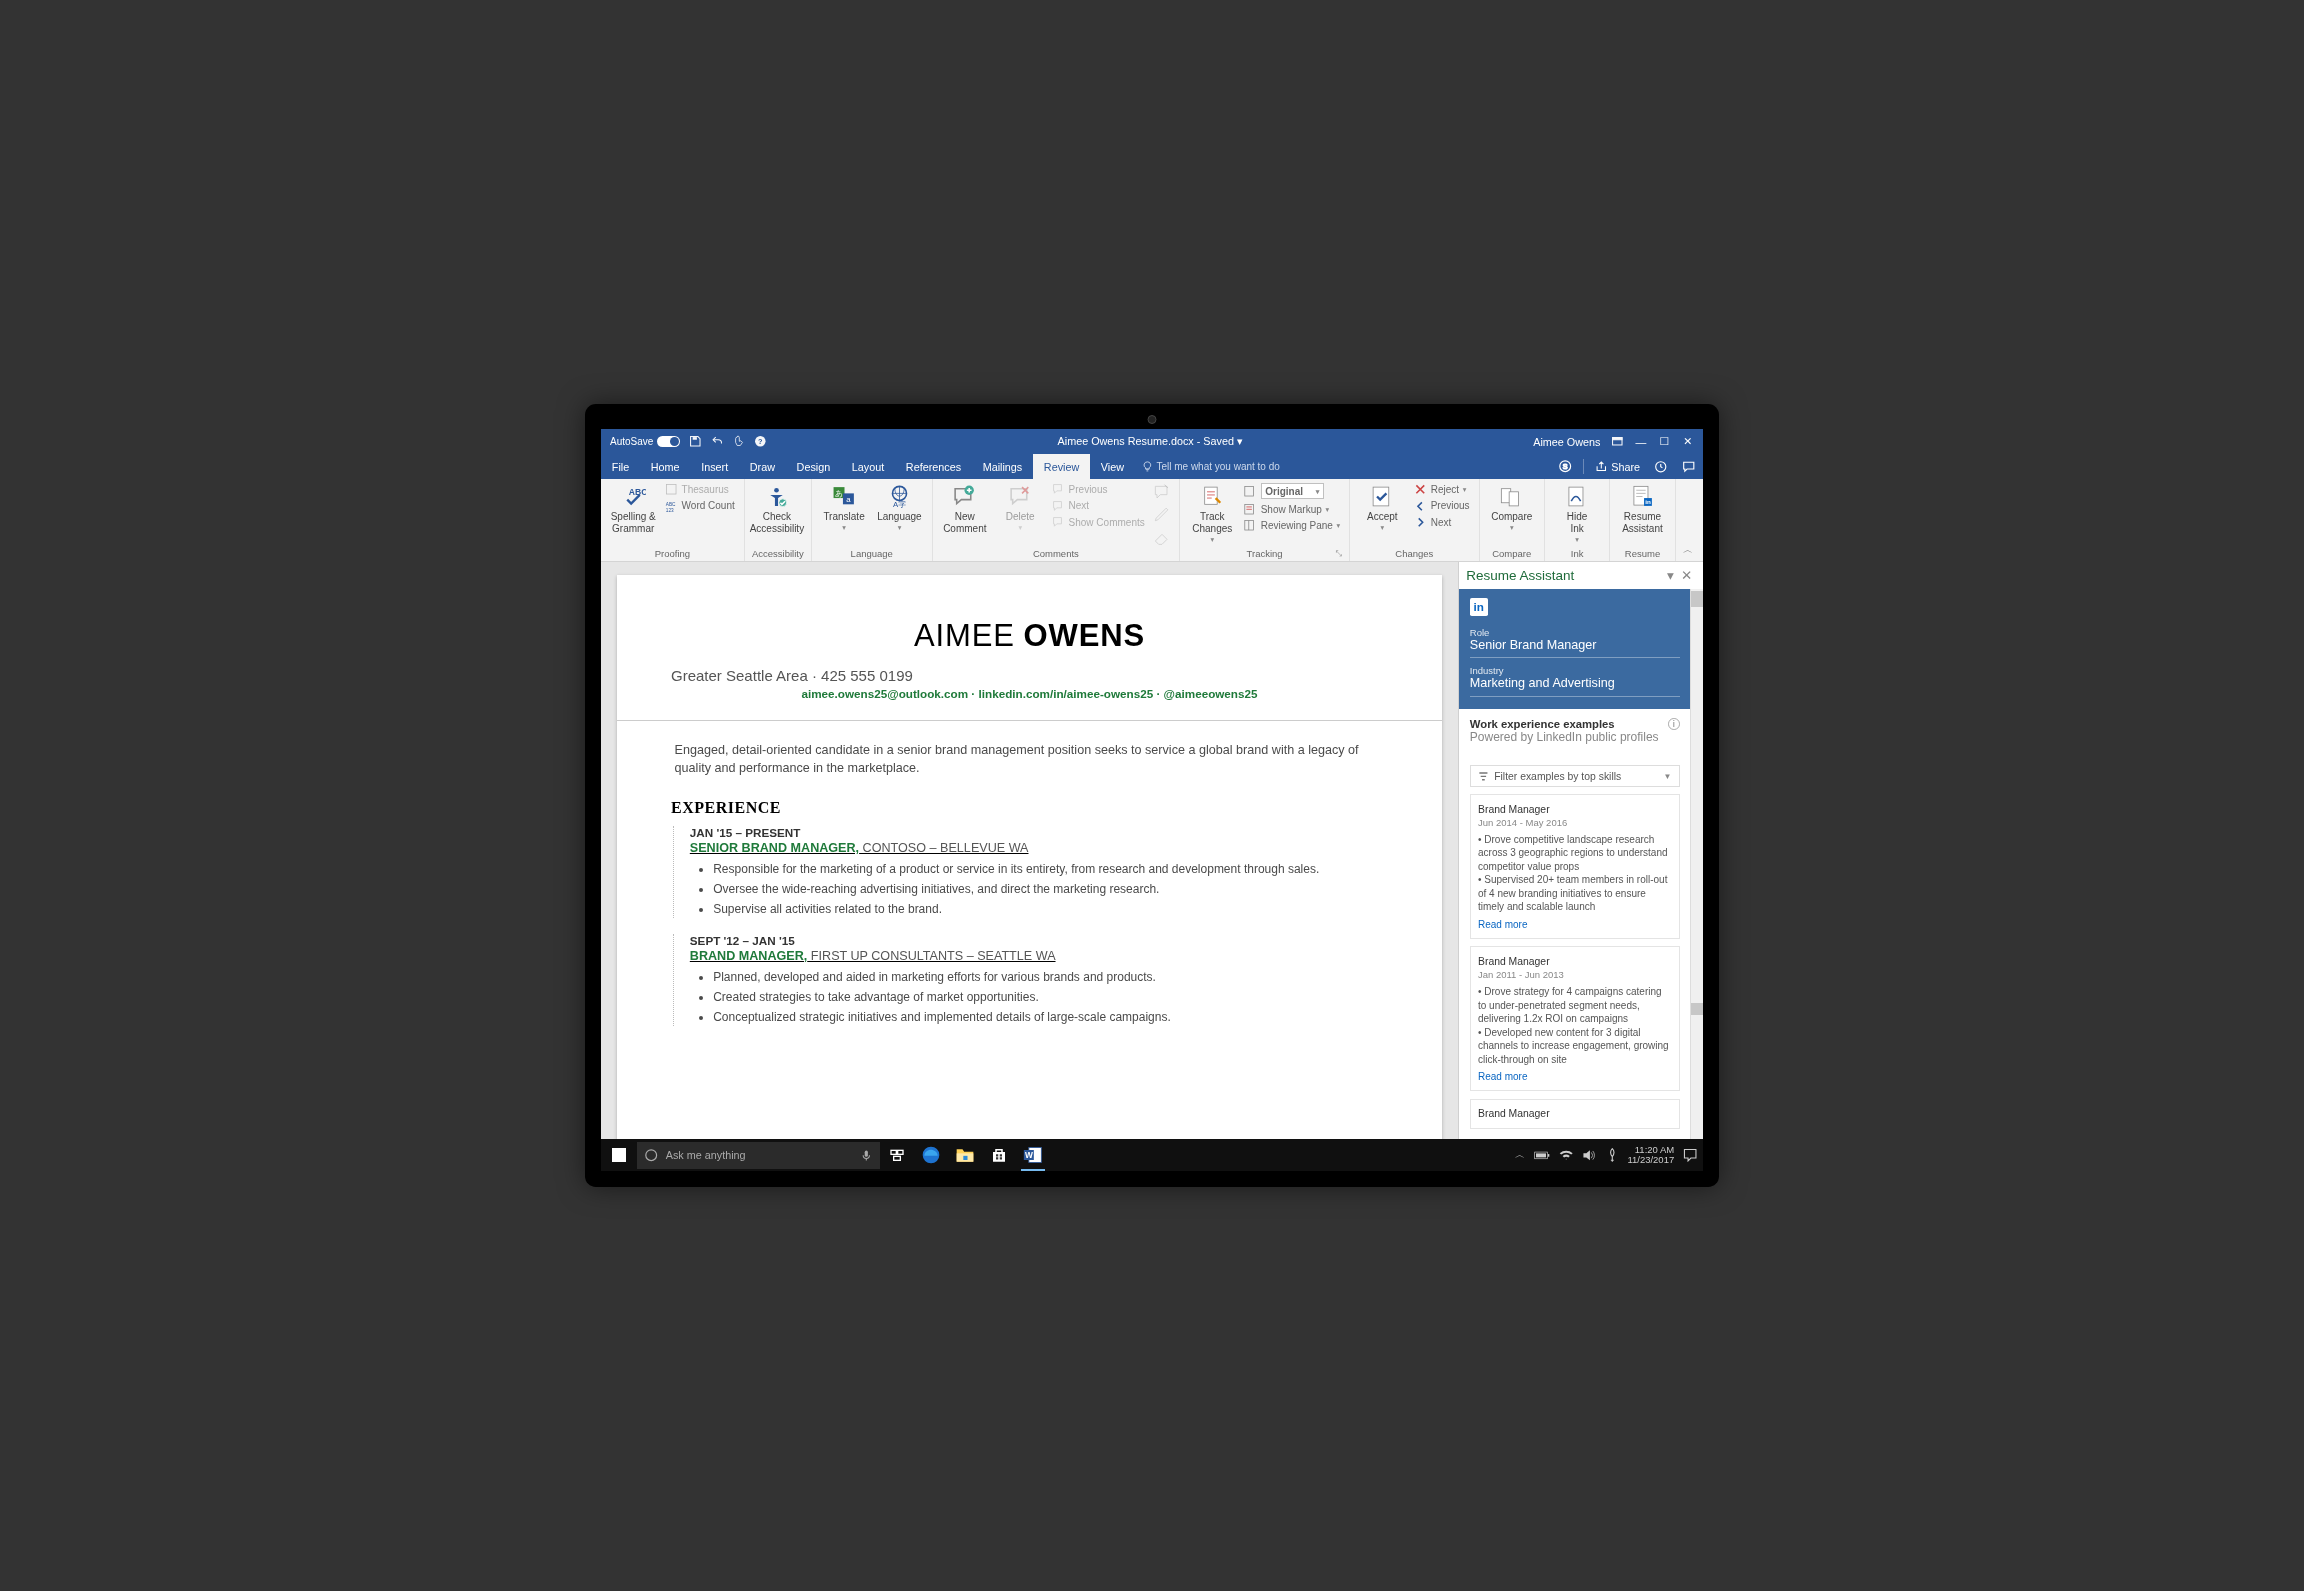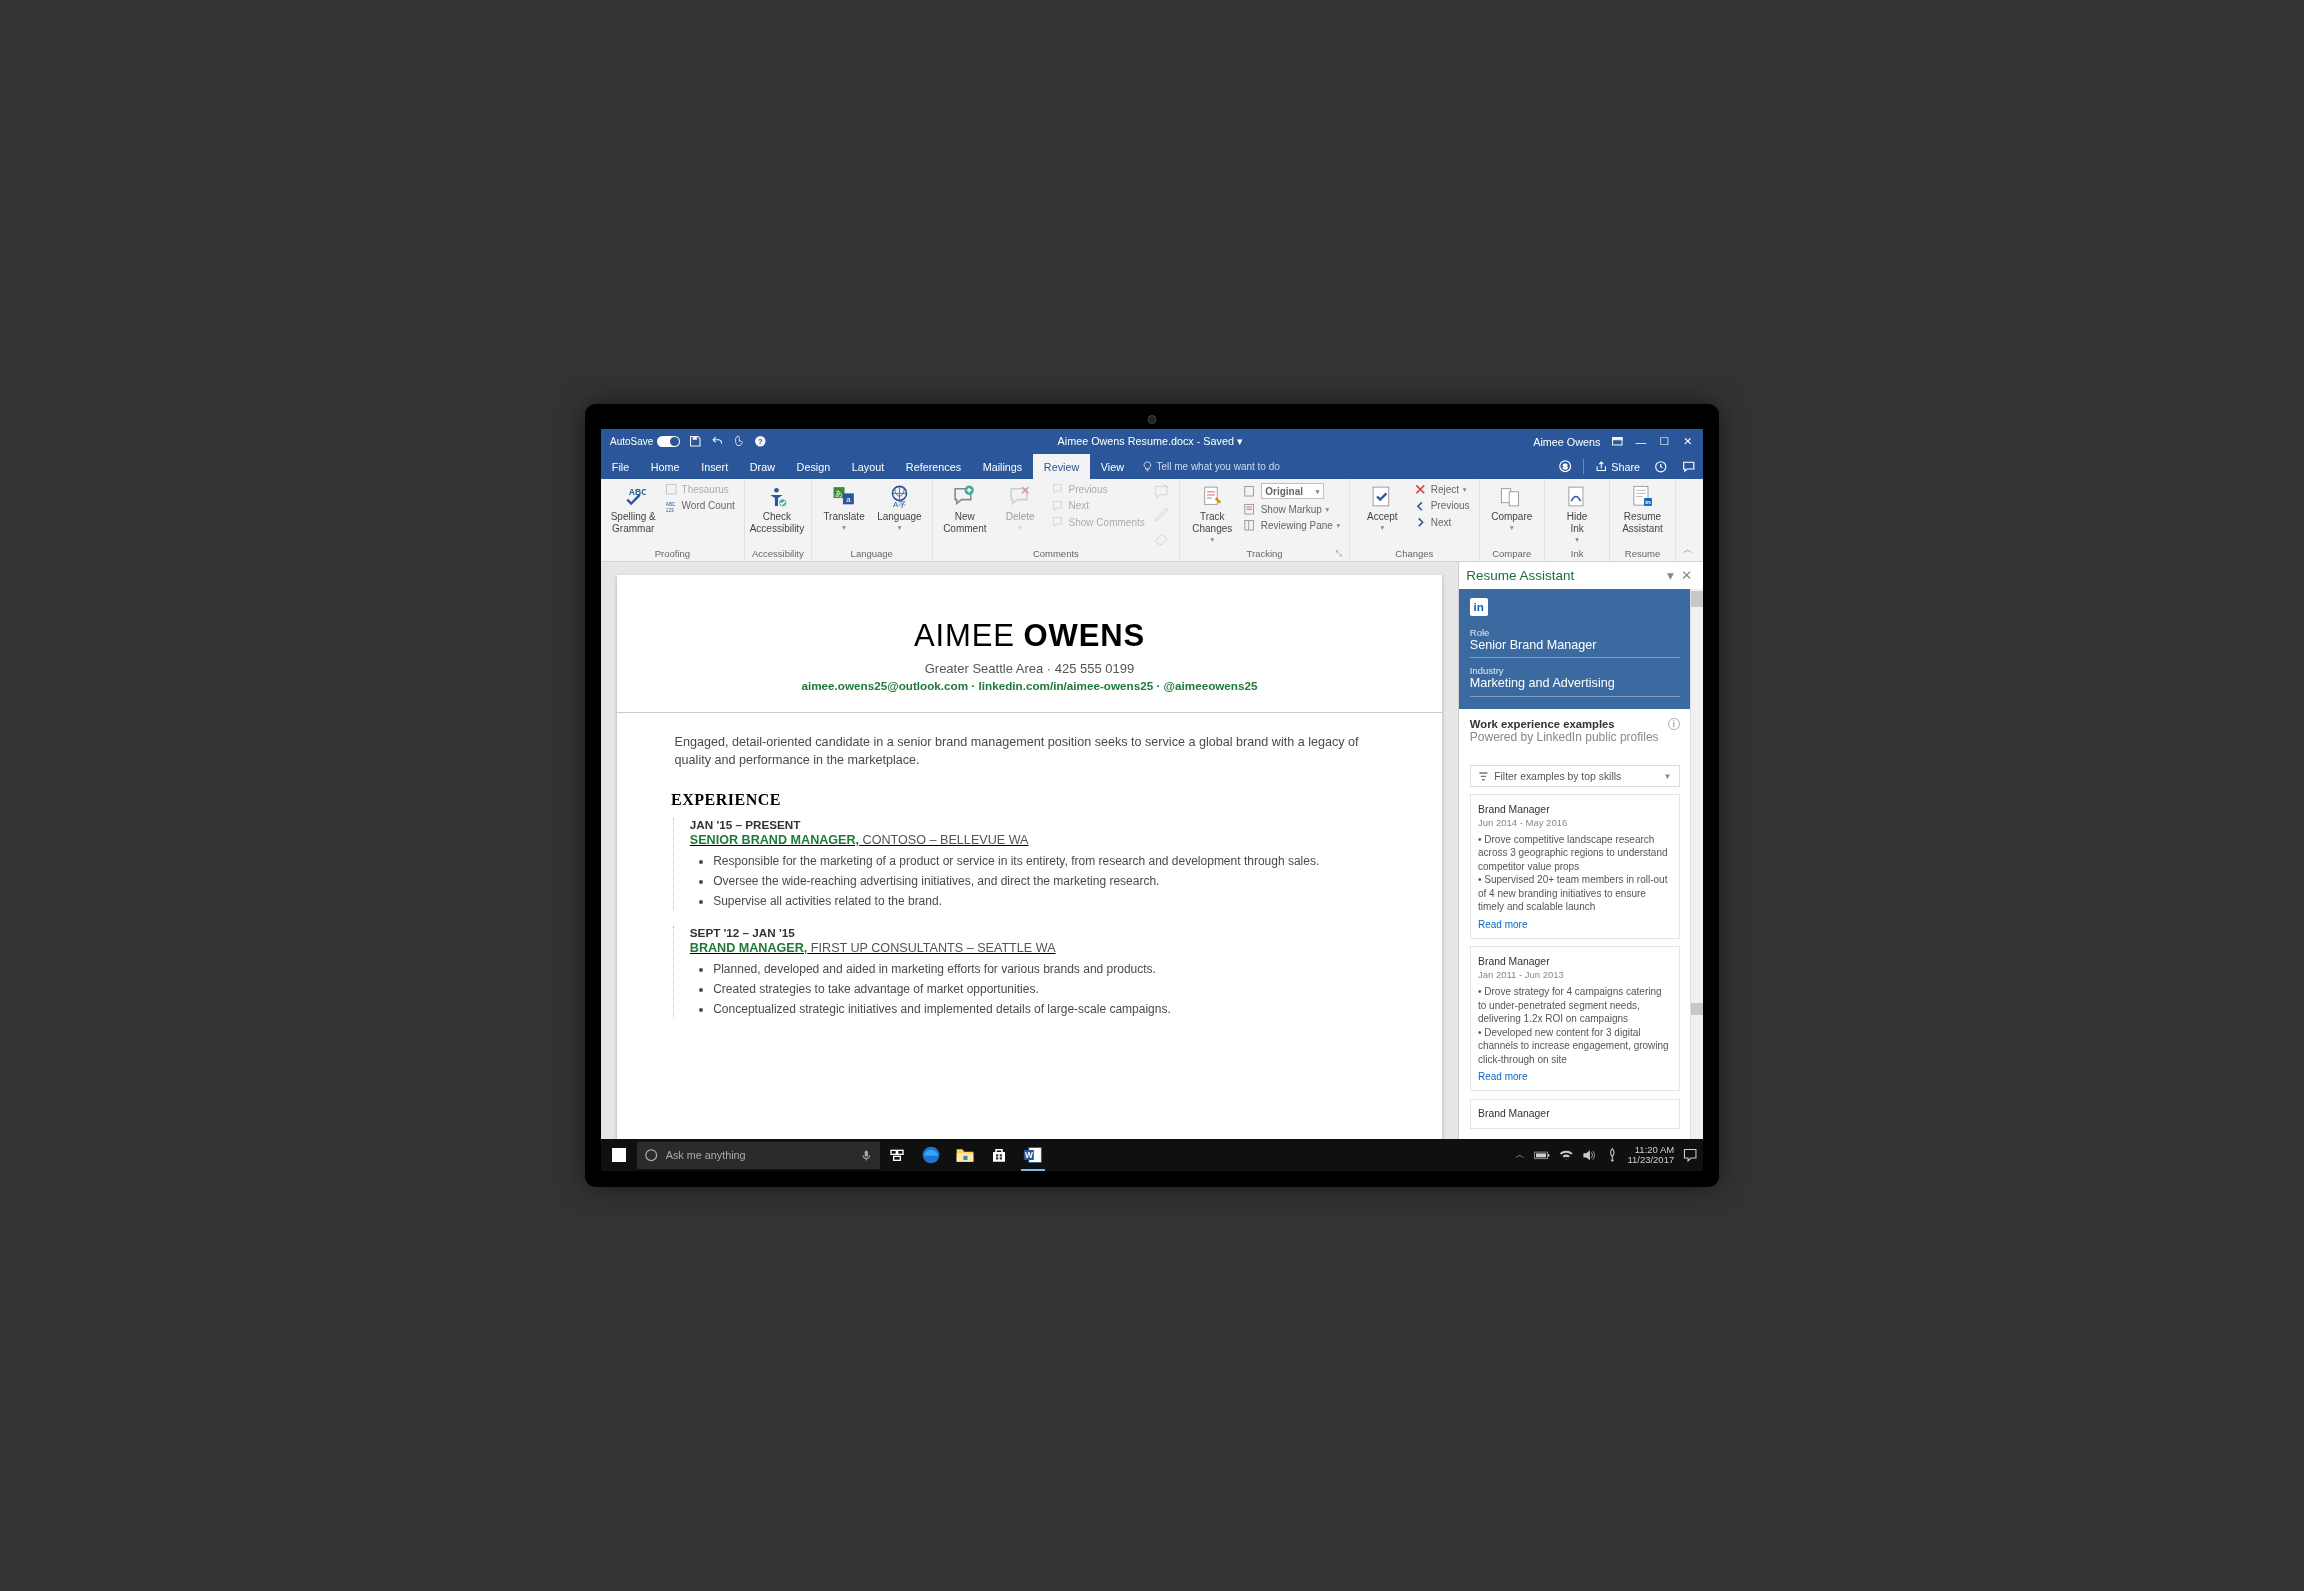--- a/index.html
+++ b/index.html
@@ -42,21 +42,21 @@
 .dropdown-box { border:0.9px solid #c0c0c0; background:#fff; padding:0.9px 3.6px; font-size:10px; display:flex; align-items:center; gap:12.6px; height:16px;font-weight:bold;}
 .launcher { position:absolute; right:0; bottom:0; font-size:8px; color:#888; cursor:pointer;}
 .collapse-caret { align-self:flex-end; padding:3.6px 7.2px; color:#666; cursor:pointer; display:flex; align-items:flex-end;}
 
 
 .workspace { flex:1; display:flex; background:#e6e6e6; overflow:hidden;}
 .doc-scroll { flex:1; overflow:auto; padding:12.6px 16px 0 16px; }
 .page { background:#fff; box-shadow:0 0.9px 3.6px rgba(0,0,0,.25); padding:43px 54px; min-height:648px;}
 .doc-name { font-family: Georgia, 'Times New Roman', serif; font-size:31px; text-align:center; letter-spacing:0.9px;}
 .doc-name .ln { font-weight:bold; }
-.doc-sub { text-align:center; color:#555; font-size:13px; margin-top:7px;}
+.doc-sub { color:#555; font-size:15px; margin-top:13px;}
 .doc-links { text-align:center; color:#1f7a3a; font-size:11.7px; font-weight:600; margin-top:3.6px;}
 .doc-hr { border:none; border-top:0.9px solid #ccc; margin:20px -54px;}
 .summary { color:#4a4a4a; font-size:12.6px; line-height:1.45; margin:0 3.6px 21.6px;}
 .sect-h { font-family: Georgia, serif; font-weight:bold; font-size:16px; letter-spacing:0.5px; margin-bottom:9px;}
 .job { border-left:1.8px dotted #bbb; padding-left:16px; margin-left:1.8px; margin-bottom:16px;}
 .job .dates { font-weight:600; font-size:11.7px; color:#333; margin-bottom:1.8px;}
 .job .title-line { font-size:12.6px; margin-bottom:5.4px;text-decoration:underline;}
 .job .title-line .jt { color:#1f7a3a; font-weight:700; }
 .job .title-line .co { color:#555; }
 .job ul { list-style:disc; padding-left:23.4px; color:#4a4a4a; font-size:12px; line-height:1.5;}

